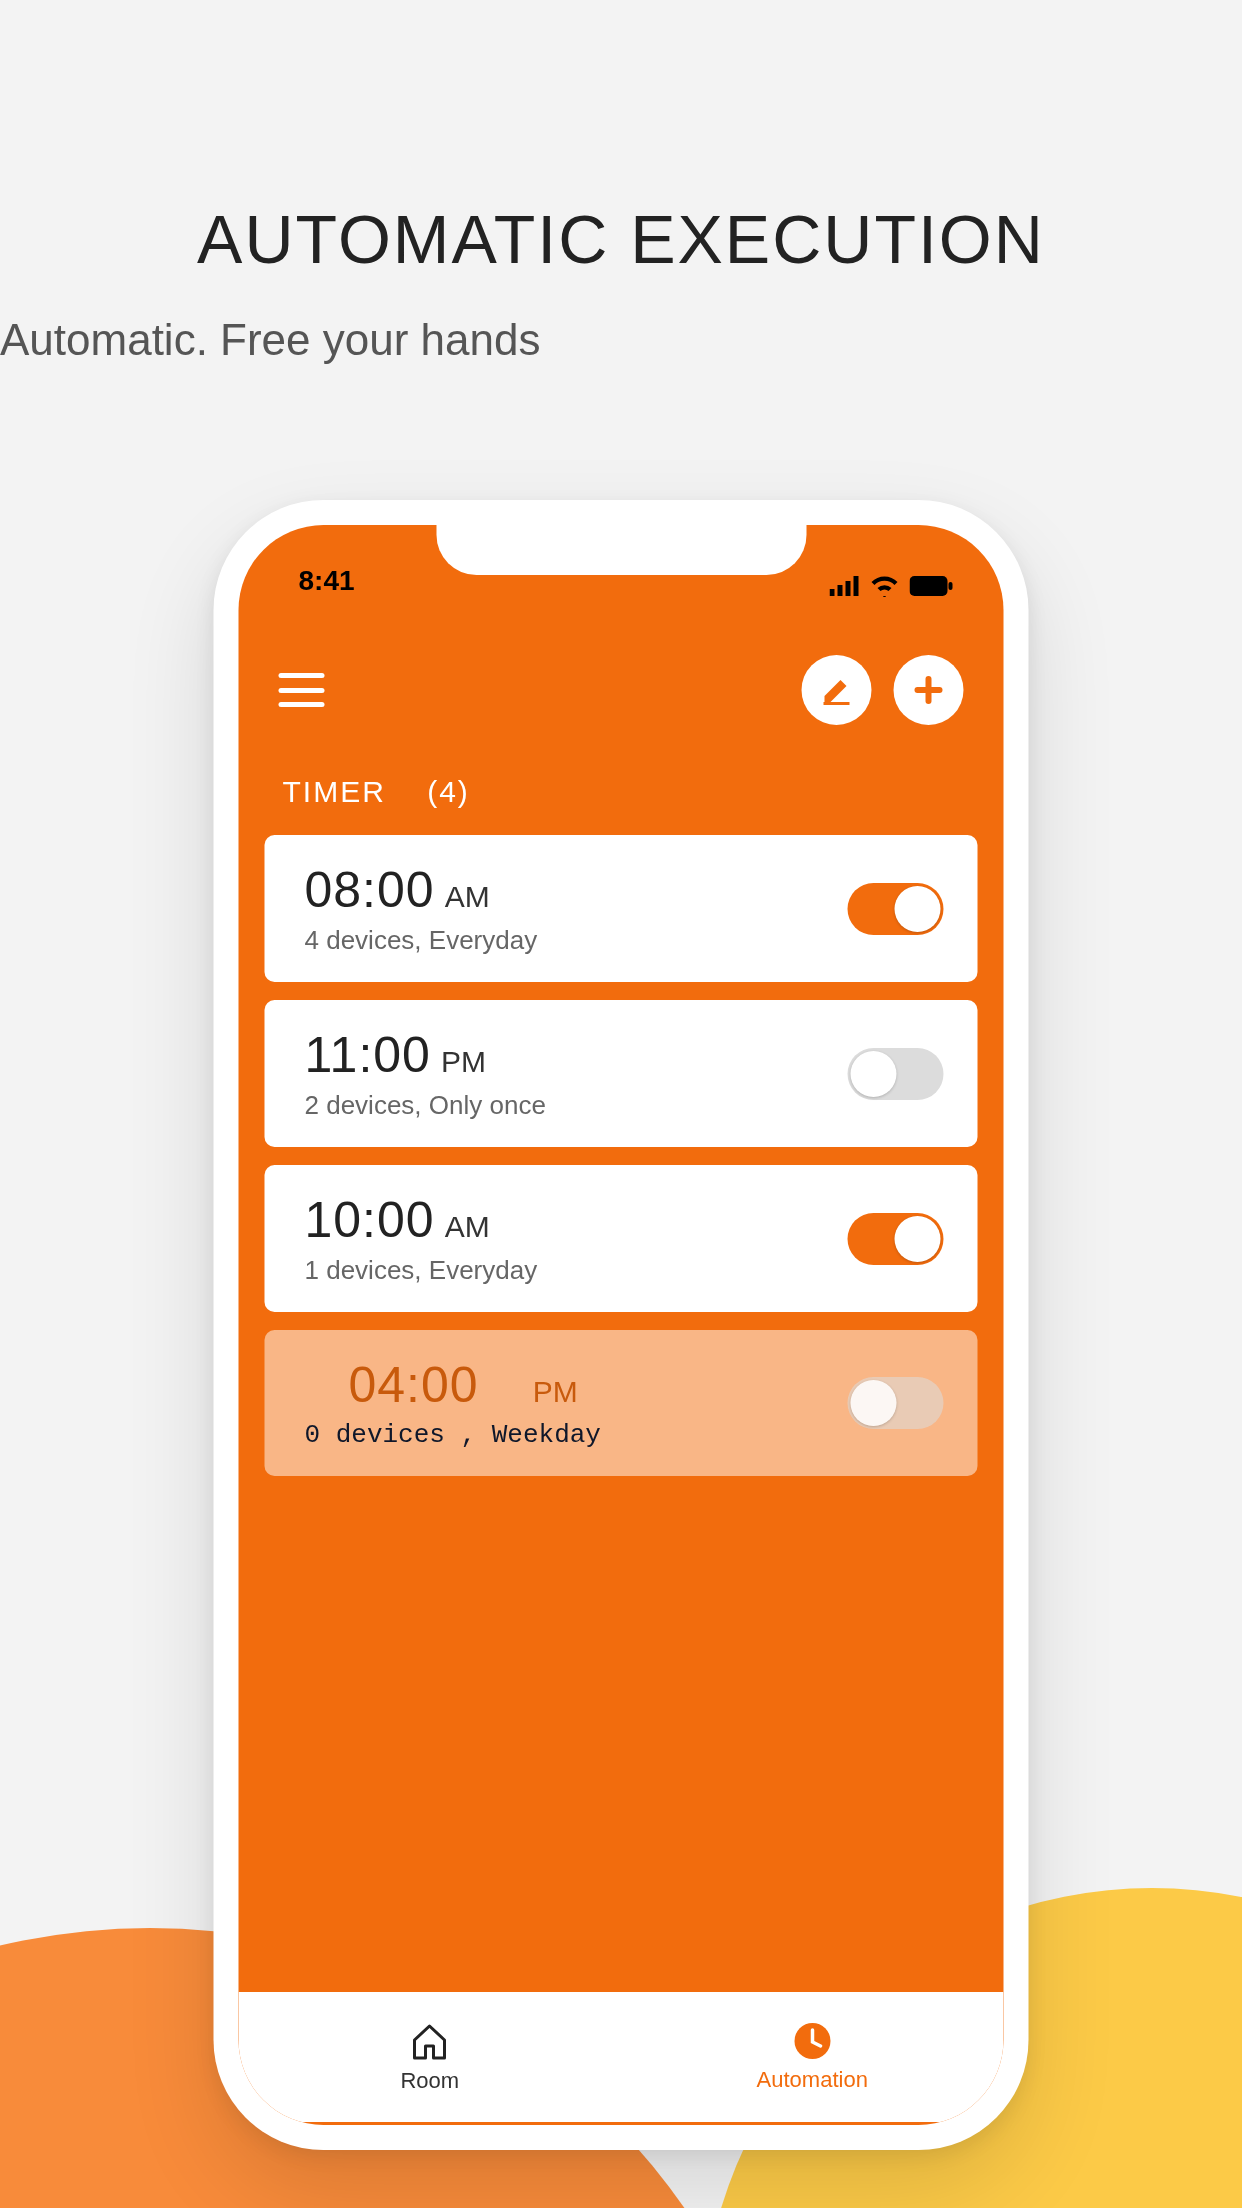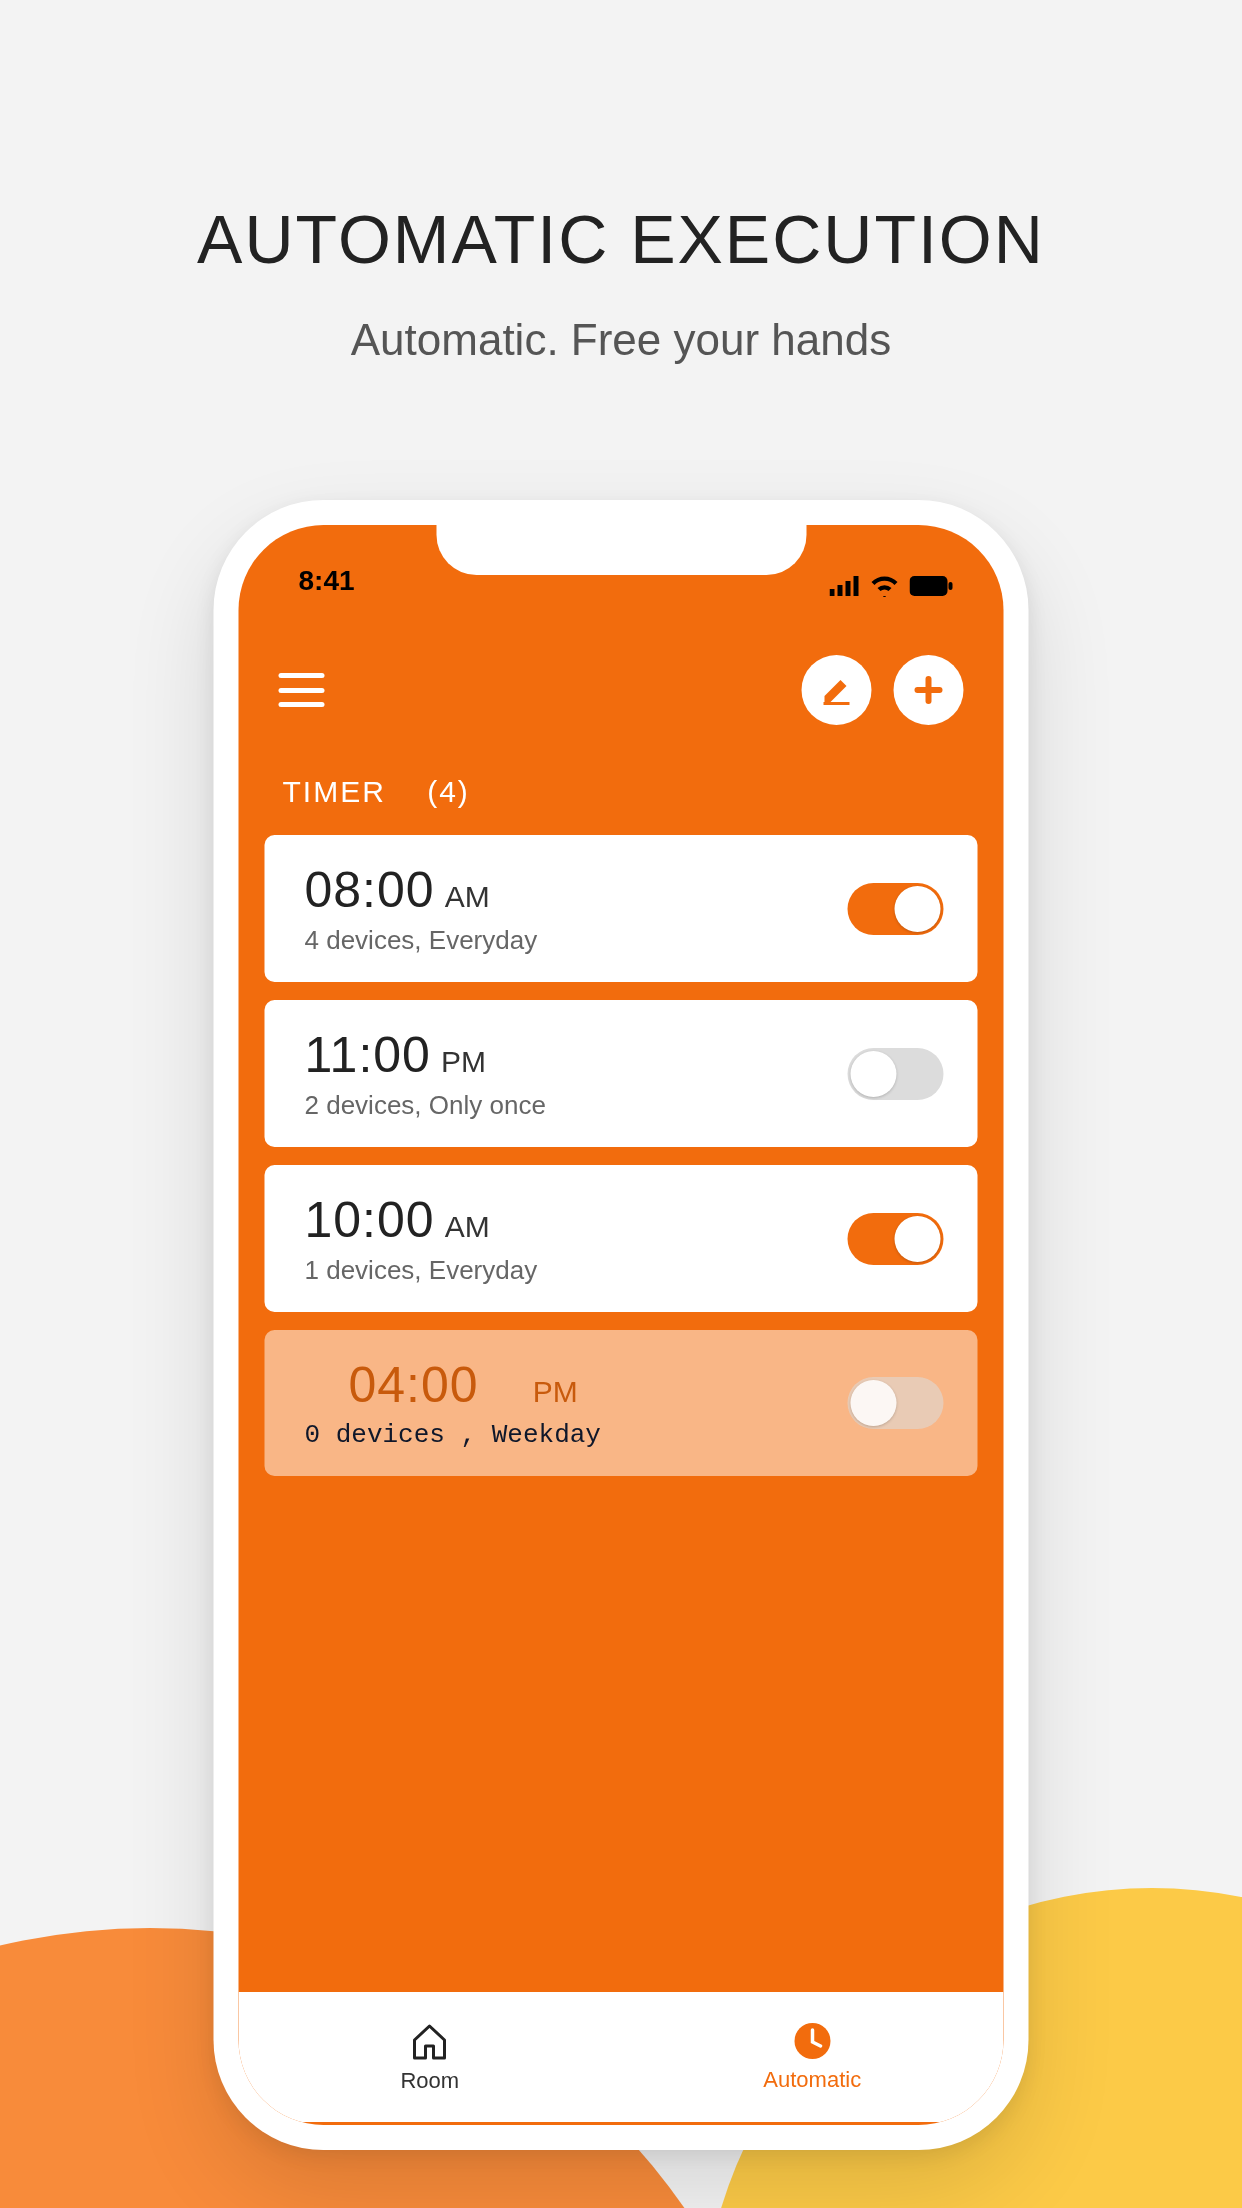--- a/index.html
+++ b/index.html
@@ -33,21 +33,21 @@
     text-align: center;
     font-size: 68px;
     letter-spacing: 2px;
     color: #222;
     font-weight: 500;
     z-index: 3;
   }
   .hero-sub {
     position: absolute;
     top: 315px; left: 0; right: 0;
-    text-align: center;
+    text-align: left;
     font-size: 44px;
     color: #555;
     z-index: 3;
   }
   
   .phone {
     position: absolute;
     top: 500px;
     left: 50%;
     transform: translateX(-50%);
@@ -268,18 +268,18 @@
         <svg width="42" height="42" viewBox="0 0 42 42">
             <path d="M6 20 L21 6 L36 20 L36 38 L25 38 L25 26 L17 26 L17 38 L6 38 Z" fill="none" stroke="#222" stroke-width="3" stroke-linejoin="round"></path>
           </svg>
         <span class="nav-label">Room</span>
       </div>
       <div class="nav-item active">
         <svg width="40" height="40" viewBox="0 0 40 40">
             <circle cx="20" cy="20" r="18" fill="#f26c0d"></circle>
             <path d="M20 9 L20 21 L28 25" stroke="#fff" stroke-width="3.5" fill="none" stroke-linecap="round"></path>
           </svg>
-        <span class="nav-label">Automatic</span>
+        <span class="nav-label">Automation</span>
       </div>
     </div>
 
   </div>
 </div>
 
 </body></html>

